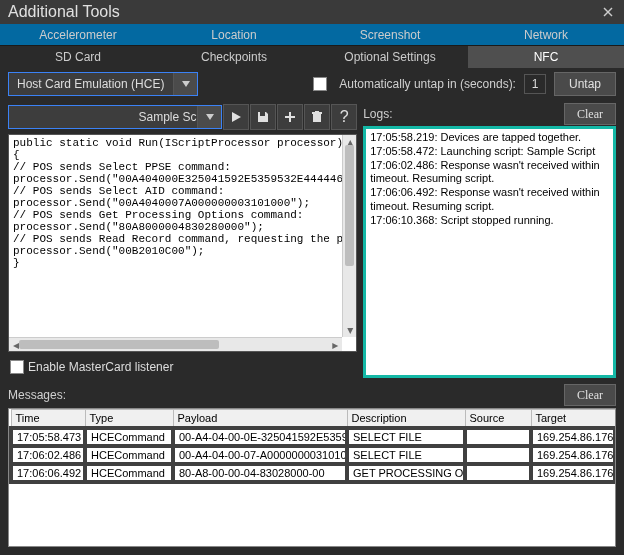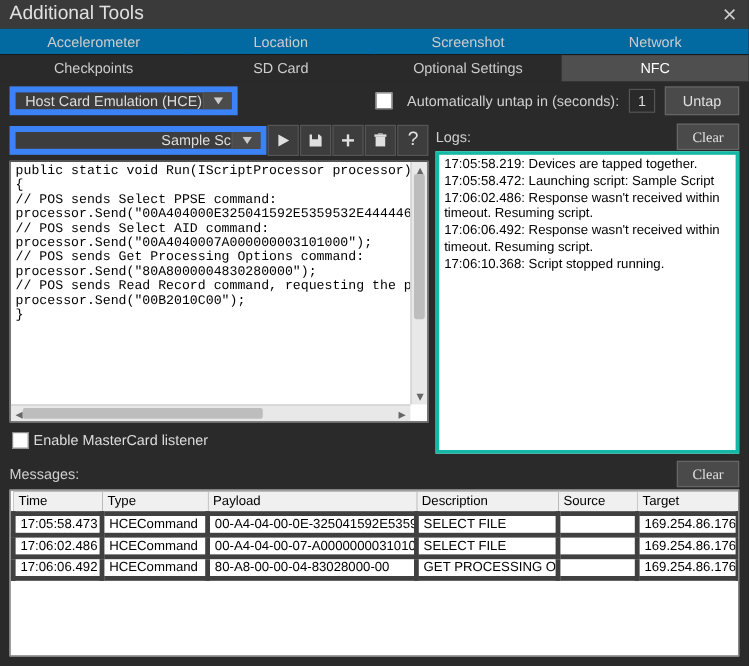--- a/index.html
+++ b/index.html
@@ -29,21 +29,21 @@
 .tabs2 { display:flex; height:22px; background:#2a2a2a; }
 .tabs2 .tab { flex:1; text-align:center; line-height:22px; color:#ccc; font-size:12px; }
 .tabs2 .tab.active { background:#4f4f4f; color:#fff; }
 
 
 .toolbar-row {
   height: 32px; display:flex; align-items:center; padding:4px 8px; gap:8px;
   background:#2a2a2a;
 }
 .combo {
-  height:24px; background:#3d3d3d; border:5px solid #3b82f6; color:#ddd;
+  height:24px; background:#3d3d3d; border:1px solid #3b82f6; color:#ddd;
   display:flex; align-items:center; padding:0 8px; flex:0 0 190px;
   position:relative; font-size:12px;
 }
 .combo .chev { position:absolute; right:0; top:0; bottom:0; width:24px; background:#4b4b4b;
   display:flex;align-items:center;justify-content:center; border-left:1px solid #555;}
 .spacer { flex:1; }
 .chk { width:14px; height:14px; background:#fff; border:1px solid #888; display:inline-block; vertical-align:middle; margin-right:4px;}
 .numbox { width:22px; height:20px; background:#2a2a2a; border:1px solid #555; color:#ddd; text-align:center; line-height:18px; font-size:12px;}
 .btn {
   height:24px; padding:0 14px; background:#4a4a4a; border:1px solid #666; color:#e0e0e0;
@@ -114,22 +114,22 @@
     </div>
   </div>
 
   <div class="tabs">
     <div class="tab">Accelerometer</div>
     <div class="tab">Location</div>
     <div class="tab">Screenshot</div>
     <div class="tab">Network</div>
   </div>
   <div class="tabs2">
+    <div class="tab">SD Card</div>
     <div class="tab">Checkpoints</div>
-    <div class="tab">SD Card</div>
     <div class="tab">Optional Settings</div>
     <div class="tab active">NFC</div>
   </div>
 
   <div class="toolbar-row">
     <div class="combo">
       <span>Host Card Emulation (HCE)</span>
       <span class="chev">
         <svg width="8" height="6" viewBox="0 0 8 6">
             <polygon points="0,0 8,0 4,6" fill="#ccc"></polygon>

